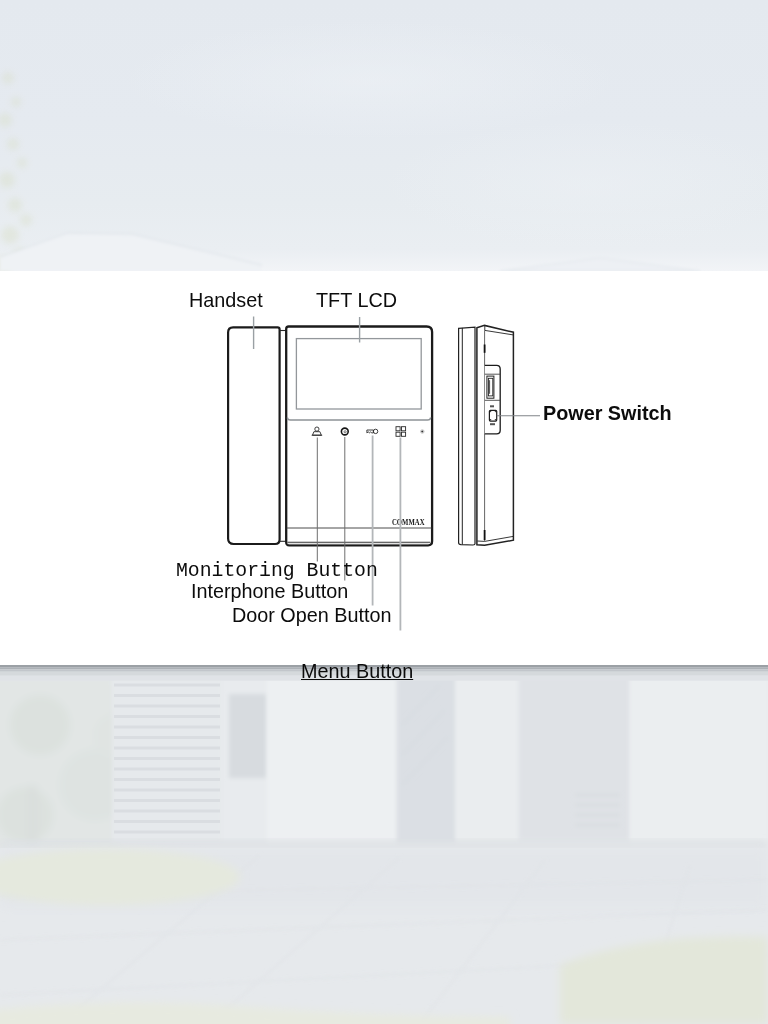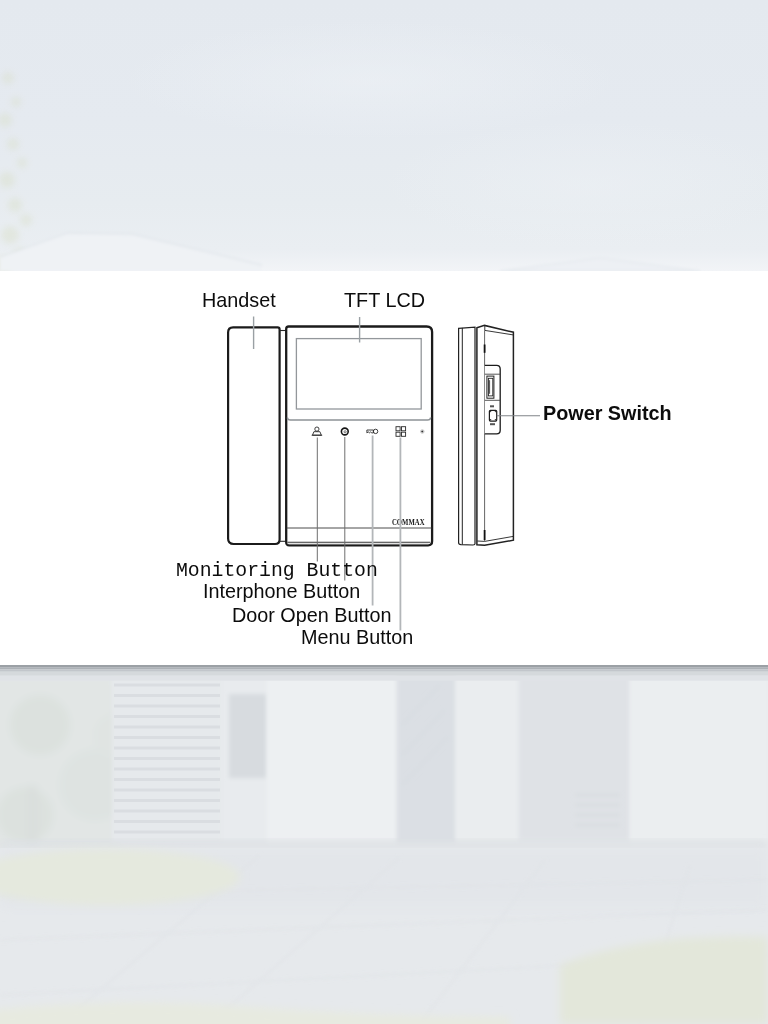--- a/index.html
+++ b/index.html
@@ -217,25 +217,25 @@
 
   <line x1="344.8" y1="437" x2="344.8" y2="580.5" stroke="#6e6e6e" stroke-width="1"></line>
 
   <line x1="372.6" y1="435.5" x2="372.6" y2="605.5" stroke="#b3b6b9" stroke-width="1.8"></line>
 
   <line x1="400.4" y1="437.5" x2="400.4" y2="630.5" stroke="#b3b6b9" stroke-width="1.8"></line>
 
   <line x1="496.8" y1="415.8" x2="540" y2="415.8" stroke="#808488" stroke-width="1.1"></line>
 </svg>
 
-<div class="lbl" style="left:202px;top:290.8px;">Handset</div>
-
-<div class="lbl" style="left:316.4px;top:290.8px;margin-left:28px;">TFT LCD</div>
+<div class="lbl" style="left:189px;top:290.8px;">Handset</div>
+
+<div class="lbl" style="left:316.4px;top:290.8px;">TFT LCD</div>
 
 <div class="lbl" style="left:542.9px;top:403.8px;font-weight:bold;">Power Switch</div>
 
 <div class="lbl" style="left:176.4px;top:561.7px;font-family:Liberation Mono, monospace;">Monitoring Button</div>
 
-<div class="lbl" style="left:203px;top:581.9px;">Interphone Button</div>
+<div class="lbl" style="left:191px;top:581.9px;">Interphone Button</div>
 
 <div class="lbl" style="left:232px;top:606.3px;">Door Open Button</div>
 
-<div class="lbl" style="left:301.2px;top:628px;">Menu Button</div>
+<div class="lbl" style="left:301.2px;top:662px;text-decoration:underline;">Menu Button</div>
 
 </body></html>

